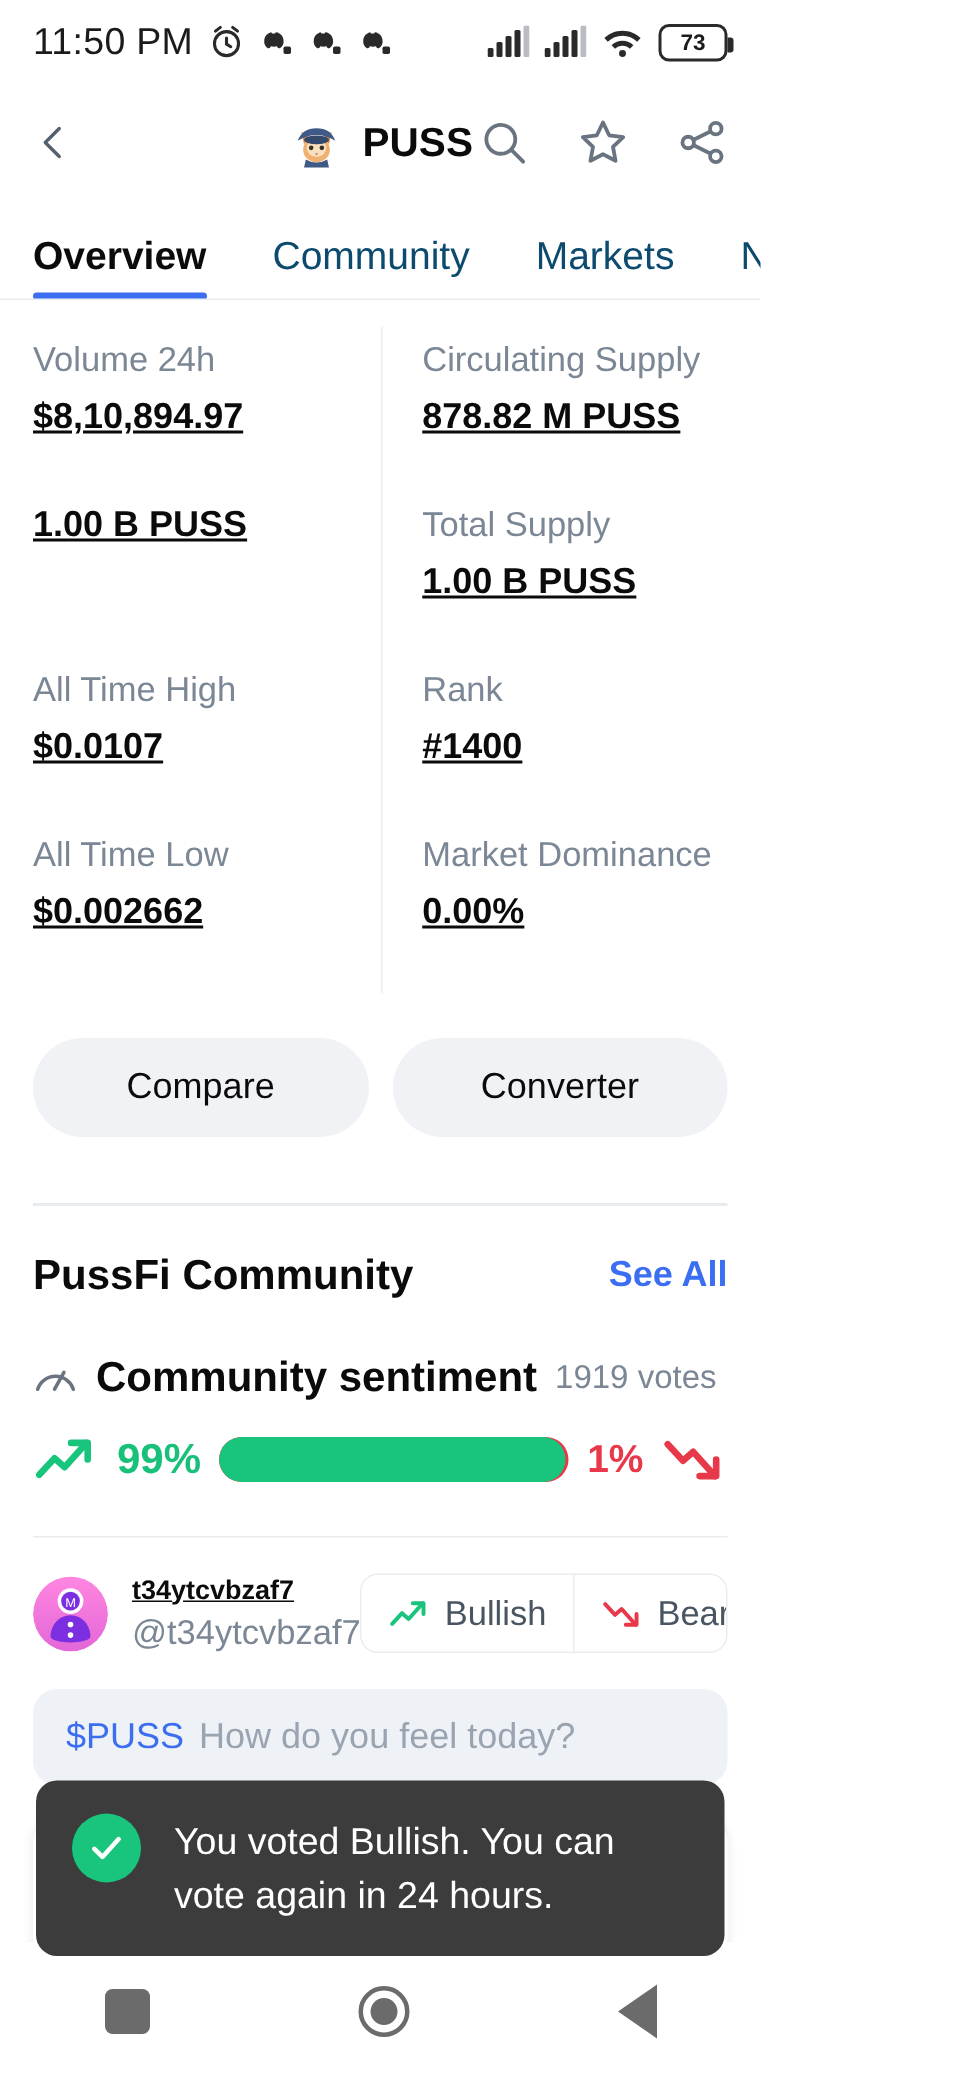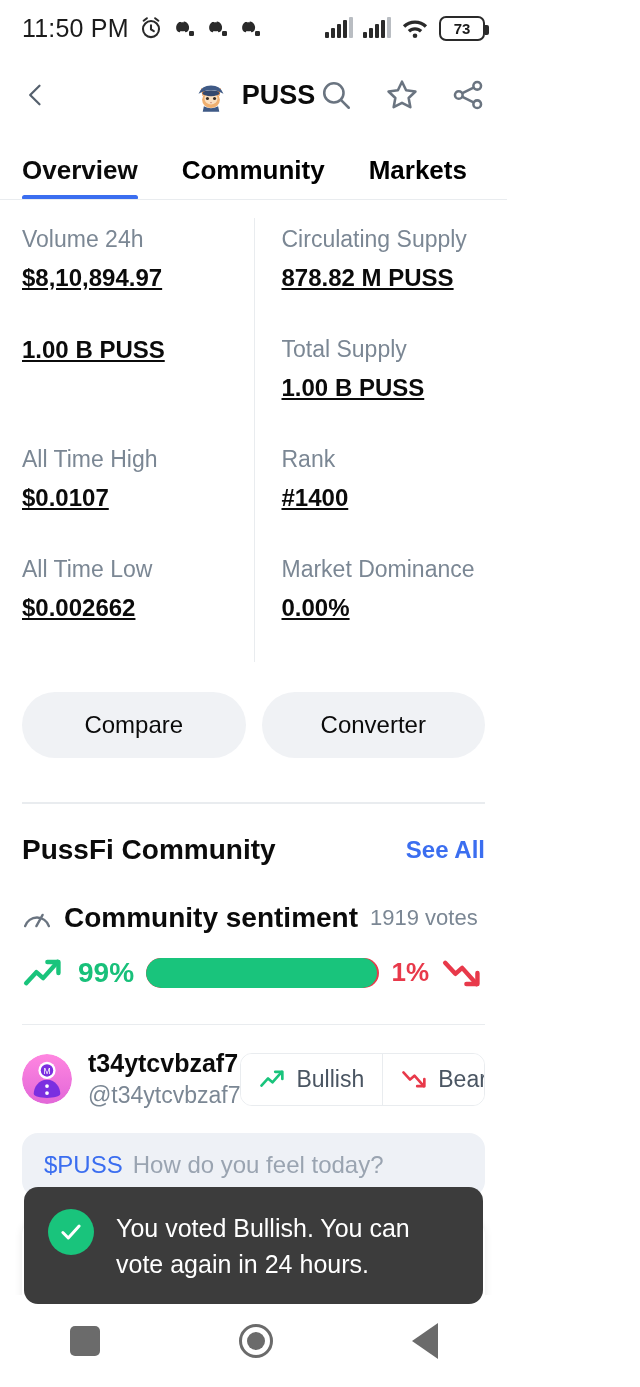--- a/index.html
+++ b/index.html
@@ -48,22 +48,22 @@
     position: relative; z-index: 2;
   }
 
   
   .tabs {
     display: flex; align-items: flex-end; gap: 0;
     height: 66px; border-bottom: 1.5px solid #e9ecef;
     padding: 0 22px; overflow: hidden; white-space: nowrap;
   }
   .tab {
-    font-size: 26px; color: #000000; padding: 0 22px 16px 0;
-    margin-right: 22px; position: relative; line-height: 1; font-weight: bold;
+    font-size: 26px; color: #0c4a6e; padding: 0 22px 16px 0;
+    margin-right: 22px; position: relative; line-height: 1;
   }
   .tab:first-child { padding-left: 0; }
   .tab.active { color: #0b0b0b; font-weight: bold; }
   .tab.active:after {
     content: ""; position: absolute; left: 0; right: 22px; bottom: -1px;
     height: 5px; background: #3b6ef0; border-radius: 3px;
   }
 
   
   .stats {
@@ -116,21 +116,21 @@
   .bar-fill { height: 100%; background: #19c47c; border-radius: 15px; }
 
   .hr2 { height: 1.5px; background: #e9ecef; margin: 34px 22px 0 22px; }
 
   
   .user-row {
     display: flex; align-items: center; padding: 24px 22px 0 22px;
   }
   .avatar { width: 50px; height: 50px; border-radius: 50%; flex: 0 0 50px; }
   .user-meta { margin-left: 16px; }
-  .user-name { font-size: 25px; font-weight: bold; color: #0b0b0b; }
+  .user-name { font-size: 18px; font-weight: bold; color: #0b0b0b; text-decoration: underline; }
   .user-handle { font-size: 23px; color: #7b8794; margin-top: 4px; }
   .vote-group {
     margin-left: auto; display: flex; border: 1.5px solid #e9ecef;
     border-radius: 12px; overflow: hidden; background: #fff;
   }
   .vote-btn {
     display: flex; align-items: center; gap: 9px;
     padding: 12px 18px; font-size: 23px; color: #4a5562; background: #fff;
     border: none; font-family: "Liberation Sans", sans-serif;
   }

